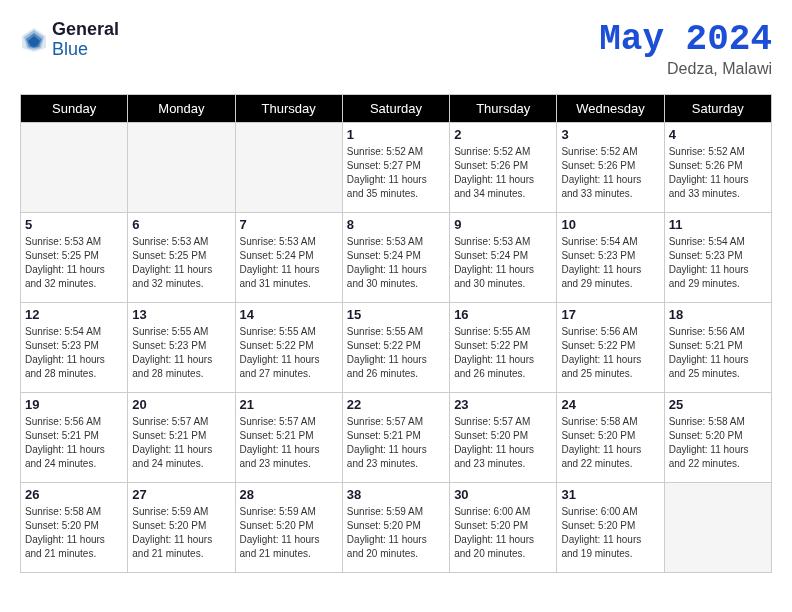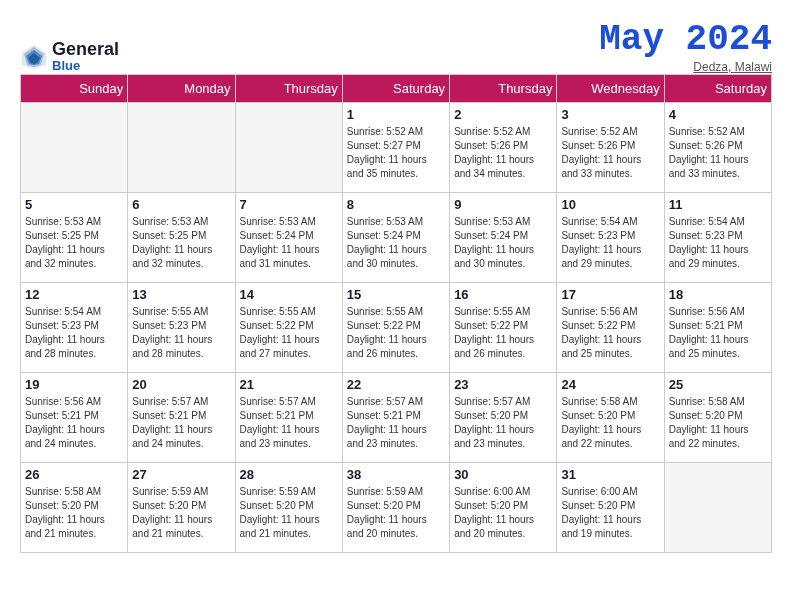--- a/index.html
+++ b/index.html
@@ -6,72 +6,72 @@
     body {
       font-family: Arial, sans-serif;
       background: #fff;
       width: 792px;
       min-height: 612px;
       padding: 20px;
     }
     .header {
       display: flex;
       justify-content: space-between;
-      align-items: flex-end;
+      align-items: flex-start;
+      margin-bottom: 16px;
       gap: 28px;
     }
     .logo {
       display: flex;
       align-items: center;
     }
     .logo-text {
       display: flex;
       flex-direction: column;
       line-height: 1.1;
     }
     .logo-general {
       font-size: 18px;
       font-weight: bold;
       color: #1a1a2e;
     }
     .logo-blue {
-      font-size: 13px;
-      font-weight: bold;
+      font-size: 18px;
+      font-weight: normal;
       color: #1a5fa8;
     }
     .logo-icon {
       width: 28px;
       height: 28px;
       margin-right: 4px;
     }
     .title-block {
       text-align: right;
     }
     .month-year {
       font-size: 36px;
       font-weight: bold;
       color: #1d4ed8;
       line-height: 1.1;
       font-family: Liberation Mono, monospace;
     }
     .location {
-      font-size: 12px;
+      font-size: 16px;
       color: #555;
-      text-decoration: underline;
     }
     .calendar {
       width: 100%;
       border-collapse: collapse;
       font-size: 11px;
     }
     .calendar th {
-      background-color: #be185d;
+      background-color: #000000;
       color: #fff;
       padding: 6px 4px;
-      text-align: right;
+      text-align: center;
       font-size: 13px;
       font-weight: normal;
       border: 1px solid #ccc;
     }
     .calendar td {
       border: 1px solid #ccc;
       vertical-align: top;
       padding: 4px;
       width: calc(100% / 7);
       height: 90px;

